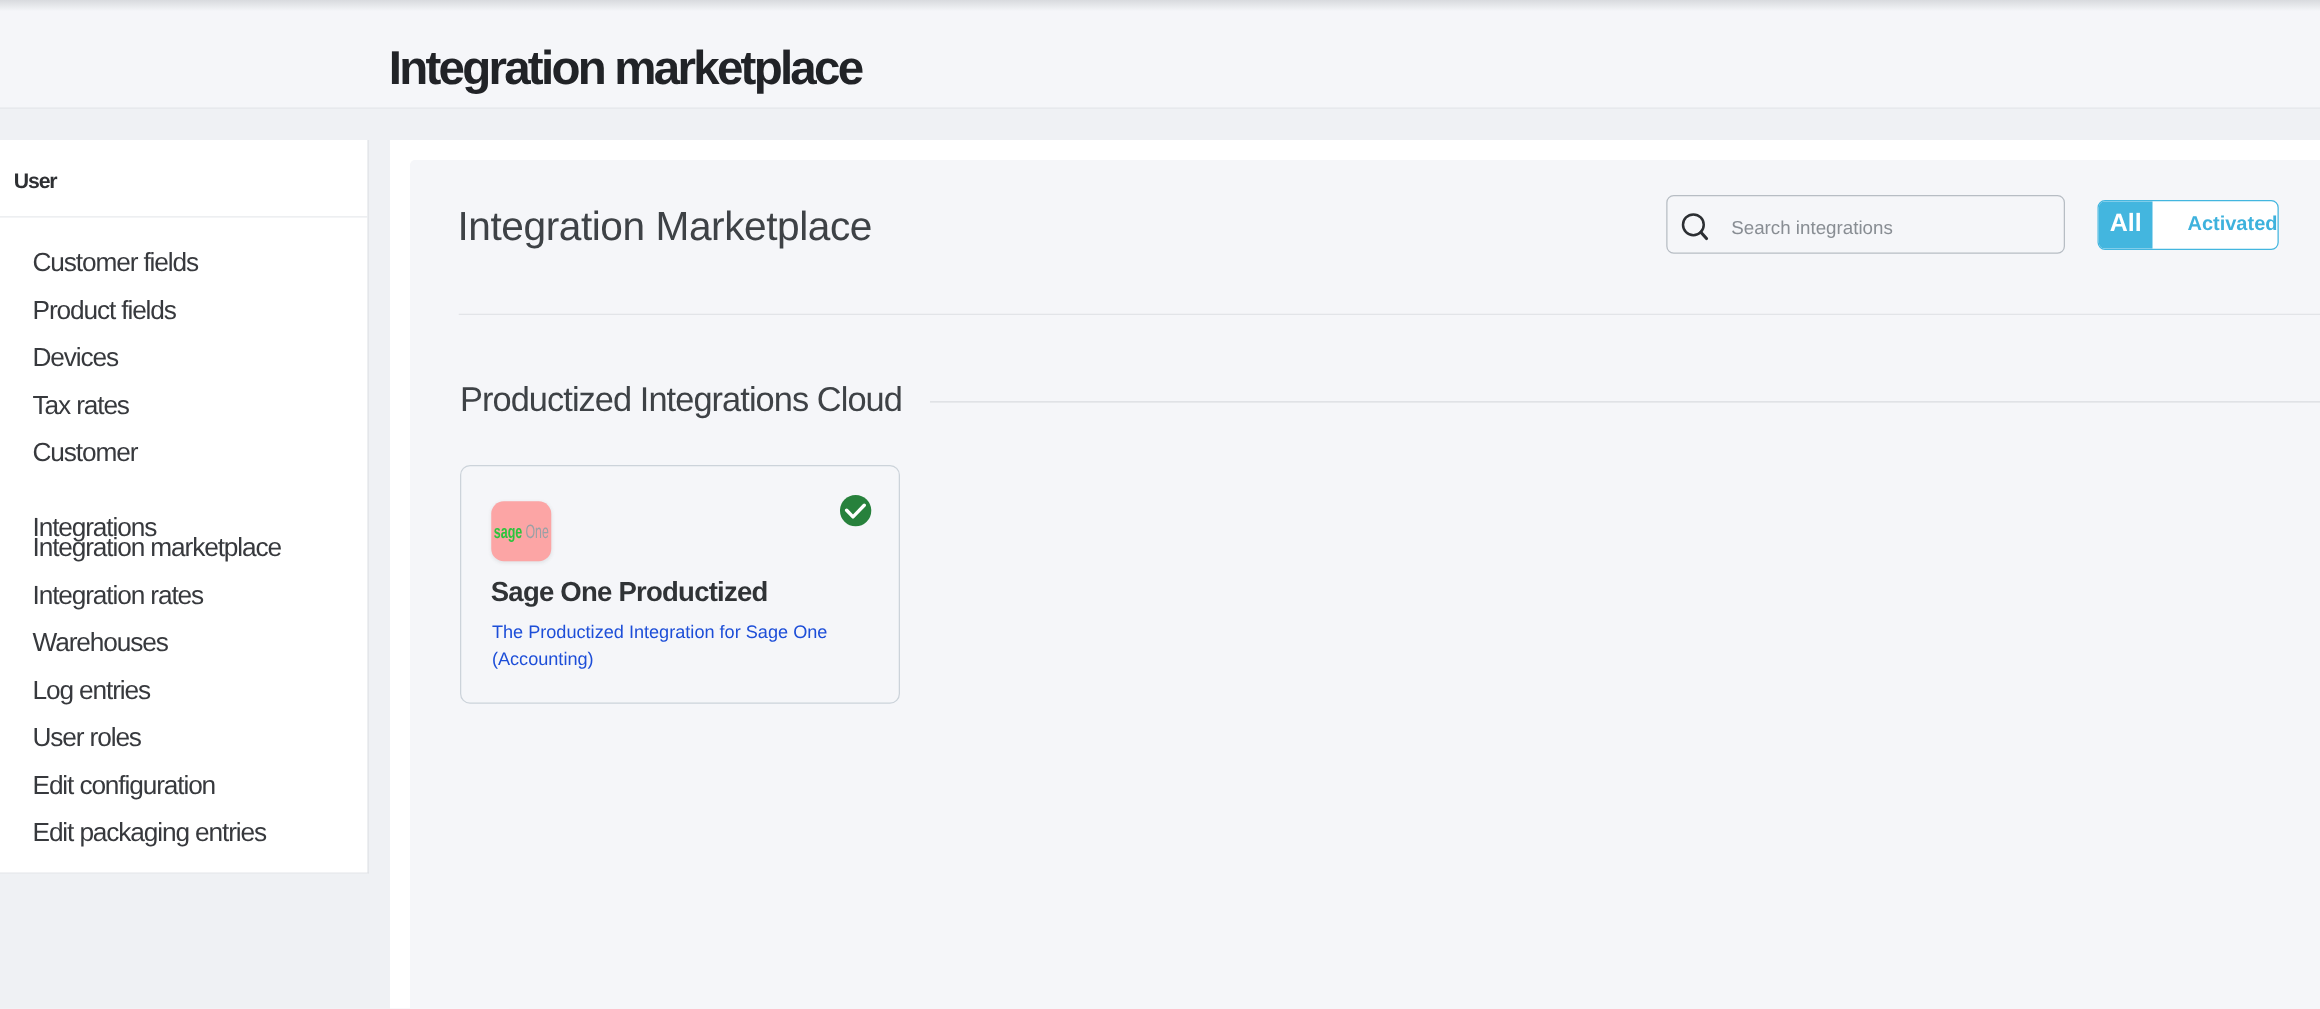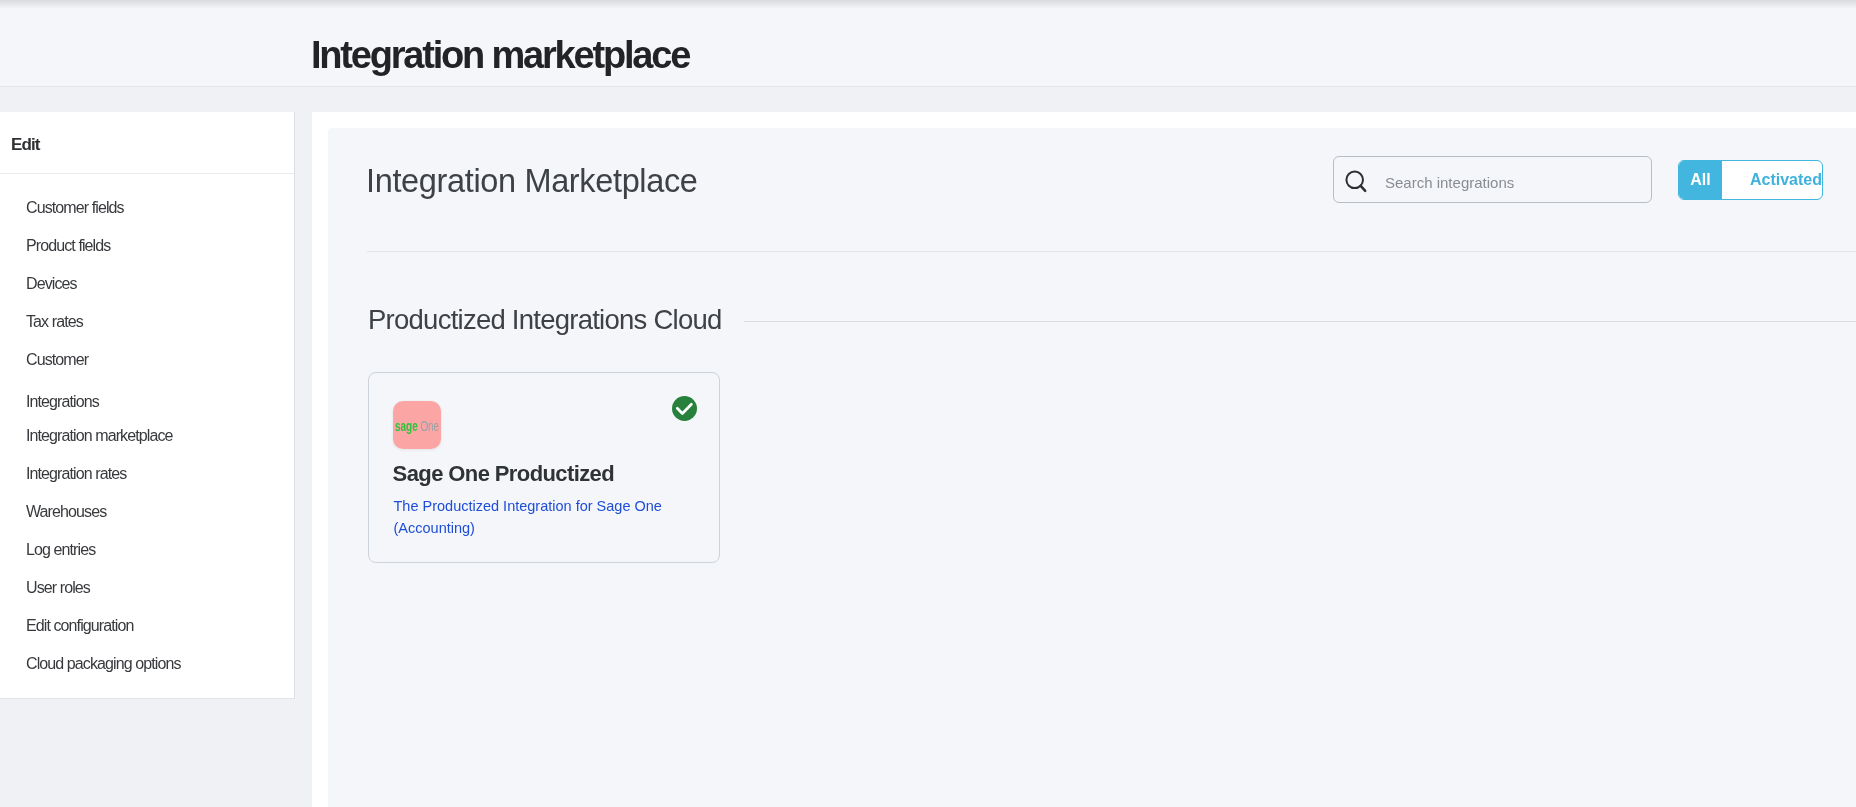--- a/index.html
+++ b/index.html
@@ -13,36 +13,36 @@
 
   
   #topbar{left:0;top:0;width:1856px;height:86px;background:#f5f6f9;border-bottom:1px solid #e3e5e9;}
   #topbar .shade{left:0;top:0;width:100%;height:9px;background:linear-gradient(to bottom,#d8dade 0,rgba(245,246,249,0) 100%);}
   #pagetitle{left:311px;top:35.6px;font-size:38px;font-weight:bold;letter-spacing:-2.2px;color:#212327;line-height:1;}
 
   
   #sidebar{left:0;top:112px;width:294px;height:586px;background:#ffffff;border-right:1px solid #dcdfe3;border-bottom:1px solid #e3e5e9;}
   #sideview{left:11px;top:135.6px;font-size:17px;font-weight:bold;letter-spacing:-0.9px;color:#2e3033;line-height:1;}
   #sidediv{left:0;top:173px;width:294px;height:1px;background:#e8eaed;}
-  .sitem{left:26px;font-size:16px;letter-spacing:-0.9px;color:#37393d;line-height:1;}
+  .sitem{left:26px;font-size:21px;letter-spacing:-0.9px;color:#37393d;line-height:1;}
 
   
   #mainwhite{left:312px;top:112px;width:1544px;height:695px;background:#ffffff;}
   #inner{left:328px;top:128px;width:1528px;height:679px;background:#f5f6f9;border-radius:4px 0 0 0;}
 
   #h2{left:366px;top:164.7px;font-size:32.5px;font-weight:normal;letter-spacing:-0.35px;color:#3e4246;line-height:1;}
 
   
   #search{left:1333px;top:156px;width:317px;height:45px;border:1.5px solid #b7bdc4;border-radius:6px;text-align:right;}
   #search svg{position:absolute;left:10px;top:12.5px;}
   #searchph{left:51px;top:17.5px;position:absolute;font-size:15px;color:#888d93;line-height:1;}
 
   
   #toggle{left:1678px;top:159.5px;width:143px;height:38px;border:1.5px solid #43b6df;border-radius:6px;background:#ffffff;display:flex;overflow:hidden;}
-  #toggle .all{width:50px;background:#43b6df;color:#ffffff;font-size:16px;font-weight:bold;display:flex;align-items:center;justify-content:center;}
+  #toggle .all{width:50px;background:#43b6df;color:#ffffff;font-size:20px;font-weight:bold;display:flex;align-items:center;justify-content:center;}
   #toggle .act{flex:1;color:#3eb2dd;font-size:16px;font-weight:bold;display:flex;align-items:center;justify-content:center;padding-left:28px;}
 
   #div1{left:367px;top:251px;width:1489px;height:1px;background:#e2e4e8;}
 
   #h3{left:368px;top:305.8px;font-size:27.5px;font-weight:normal;letter-spacing:-0.75px;color:#3e4246;line-height:1;}
   #secline{left:744px;top:321px;width:1112px;height:1px;background:#d9dce0;}
 
   
   #card{left:368px;top:371.5px;width:350px;height:189px;border:1px solid #ccd3da;border-radius:8px;background:#f5f6f9;}
   #logo{left:393px;top:401px;width:48px;height:48px;background:#fca5a5;border-radius:10px;box-shadow:0 1px 3px rgba(60,64,70,0.10);}
@@ -51,35 +51,35 @@
   .desc{left:393.5px;font-size:14.5px;color:#1d4ed8;letter-spacing:0;line-height:1;}
 </style>
 </head>
 <body>
   <div id="topbar" class="abs">
     <div class="shade abs"></div>
   </div>
   <div id="pagetitle" class="abs">Integration marketplace</div>
 
   <div id="sidebar" class="abs"></div>
-  <div id="sideview" class="abs">Edit</div>
+  <div id="sideview" class="abs">User</div>
   <div id="sidediv" class="abs"></div>
   <div class="sitem abs" style="top:200px;">Customer fields</div>
   <div class="sitem abs" style="top:238px;">Product fields</div>
   <div class="sitem abs" style="top:276px;">Devices</div>
   <div class="sitem abs" style="top:314px;">Tax rates</div>
   <div class="sitem abs" style="top:352px;">Customer</div>
-  <div class="sitem abs" style="top:394px;">Integrations</div>
+  <div class="sitem abs" style="top:412px;">Integrations</div>
   <div class="sitem abs" style="top:428px;">Integration marketplace</div>
   <div class="sitem abs" style="top:466px;">Integration rates</div>
   <div class="sitem abs" style="top:504px;">Warehouses</div>
   <div class="sitem abs" style="top:542px;">Log entries</div>
   <div class="sitem abs" style="top:580px;">User roles</div>
   <div class="sitem abs" style="top:618px;">Edit configuration</div>
-  <div class="sitem abs" style="top:656px;">Cloud packaging options</div>
+  <div class="sitem abs" style="top:656px;">Edit packaging entries</div>
 
   <div id="mainwhite" class="abs"></div>
   <div id="inner" class="abs"></div>
 
   <div id="h2" class="abs">Integration Marketplace</div>
 
   <div id="search" class="abs">
     <svg width="26" height="26" viewBox="0 0 26 26">
       <circle cx="10.7" cy="9.8" r="8.3" fill="none" stroke="#2c2f33" stroke-width="2"></circle>
       <line x1="16.7" y1="15.8" x2="21.2" y2="20.8" stroke="#2c2f33" stroke-width="2.5" stroke-linecap="round"></line>

